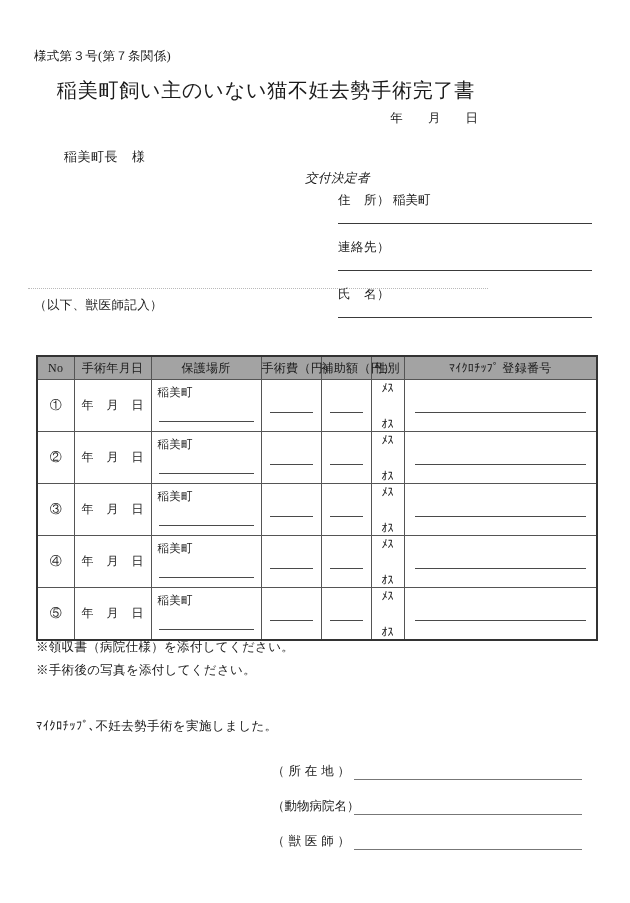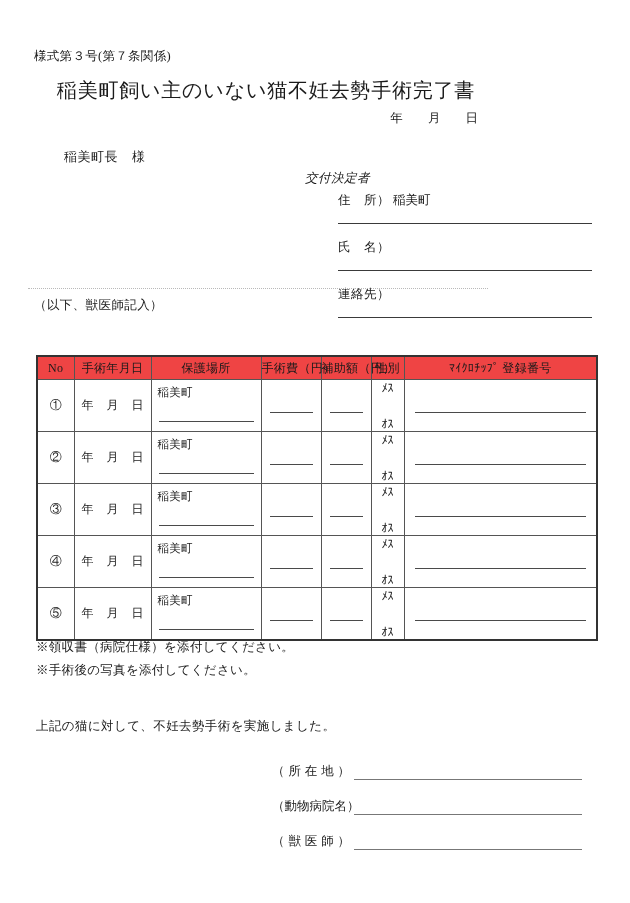--- a/index.html
+++ b/index.html
@@ -124,21 +124,21 @@
   }
   table.grid th,
   table.grid td {
     border: 1px solid #555555;
     font-weight: normal;
     font-size: 12px;
     padding: 0;
     vertical-align: middle;
   }
   table.grid thead th {
-    background: #ef4444;
+    background: #a3a3a3;
     height: 22px;
     text-align: center;
     letter-spacing: 0.3px;
     white-space: nowrap;
   }
   th.c-micro { font-size: 10.5px; letter-spacing: 0; }
 
   
   .col-no     { width: 37px; }
   .col-date   { width: 77px; }
@@ -279,24 +279,24 @@
     <span>稲美町長</span><span class="hon">様</span>
   </div>
 
   <div class="decider-label">交付決定者</div>
 
   <div class="field-block" style="top:192px;">
     <div class="field-row">
       <span class="field-label">住　所）</span><span class="field-value">稲美町</span>
     </div>
     <div class="field-row">
+      <span class="field-label">連絡先）</span><span class="field-value"></span>
+    </div>
+    <div class="field-row">
       <span class="field-label">氏　名）</span><span class="field-value"></span>
-    </div>
-    <div class="field-row">
-      <span class="field-label">連絡先）</span><span class="field-value"></span>
     </div>
   </div>
 
   <div class="sep"></div>
 
   <div class="vet-note">（以下、獣医師記入）</div>
 
   <div class="tbl-wrap">
     <table class="grid">
       <colgroup>
@@ -453,21 +453,21 @@
 
       </tbody>
     </table>
   </div>
 
   <div class="notes">
     <div>※領収書（病院仕様）を添付してください。</div>
     <div>※手術後の写真を添付してください。</div>
   </div>
 
-  <div class="statement">上記の猫に対して、不妊去勢手術を実施しました。</div>
+  <div class="statement">ﾏｲｸﾛﾁｯﾌﾟ、不妊去勢手術を実施しました。</div>
 
   <div class="sign-block">
     <div class="sign-row">
       <span class="sign-label">（ 所 在 地 ）</span>
       <span class="sign-rule"></span>
     </div>
     <div class="sign-row">
       <span class="sign-label">（動物病院名）</span>
       <span class="sign-rule"></span>
     </div>

